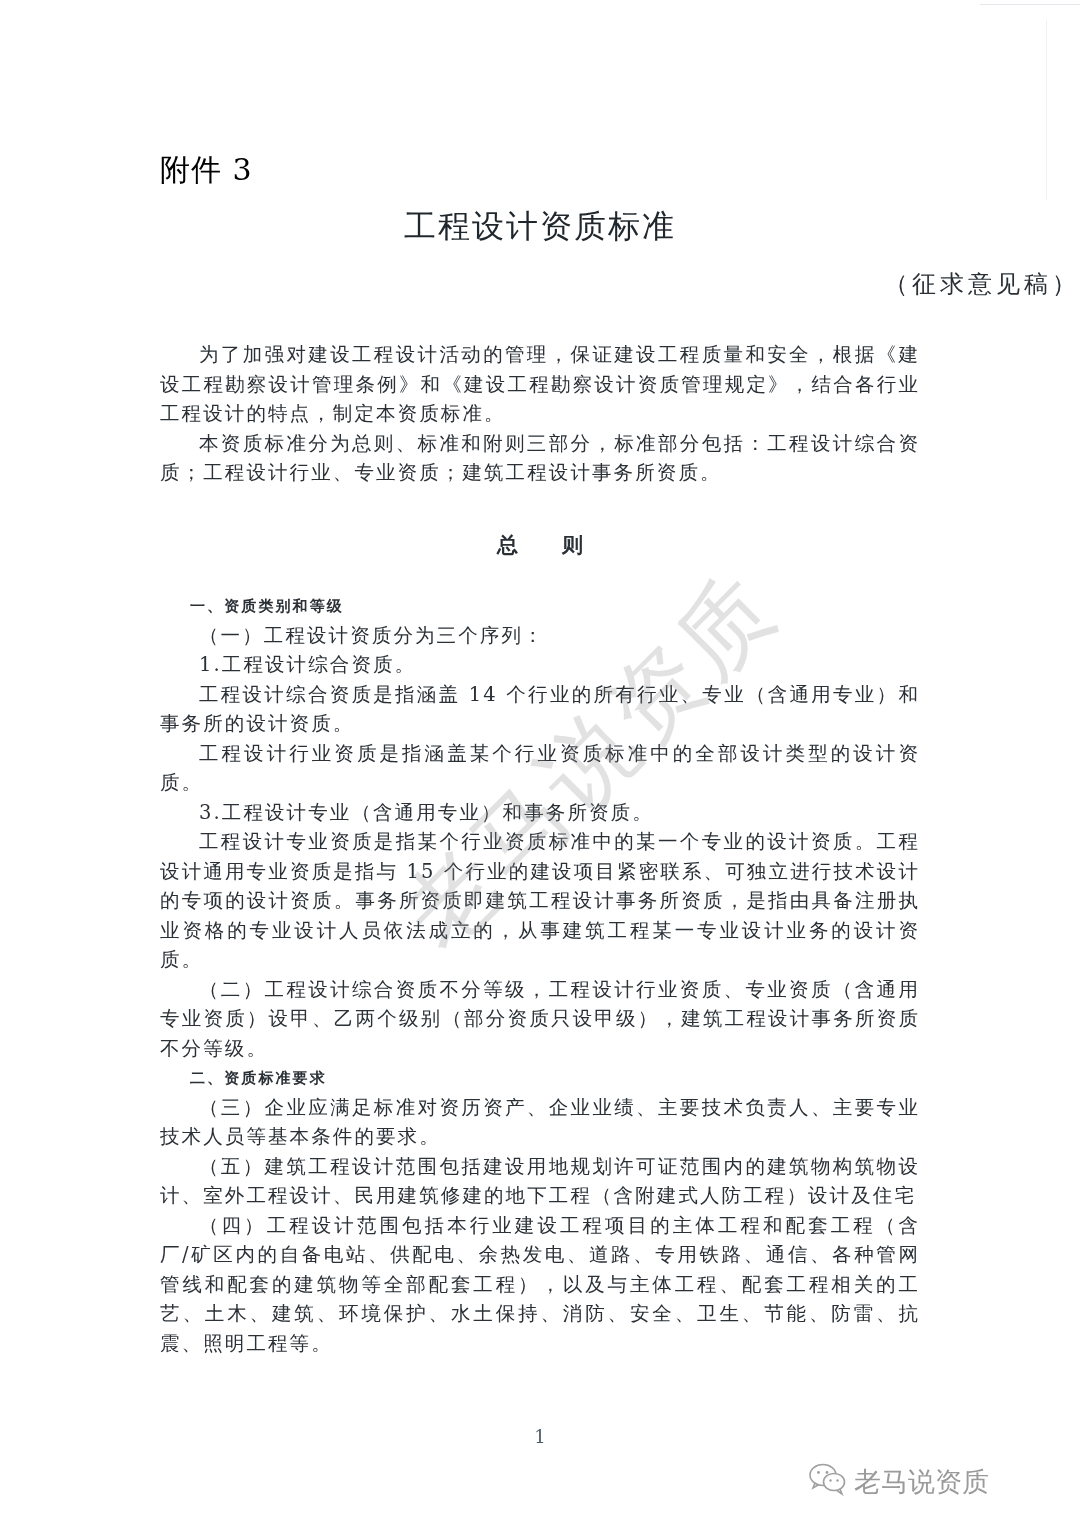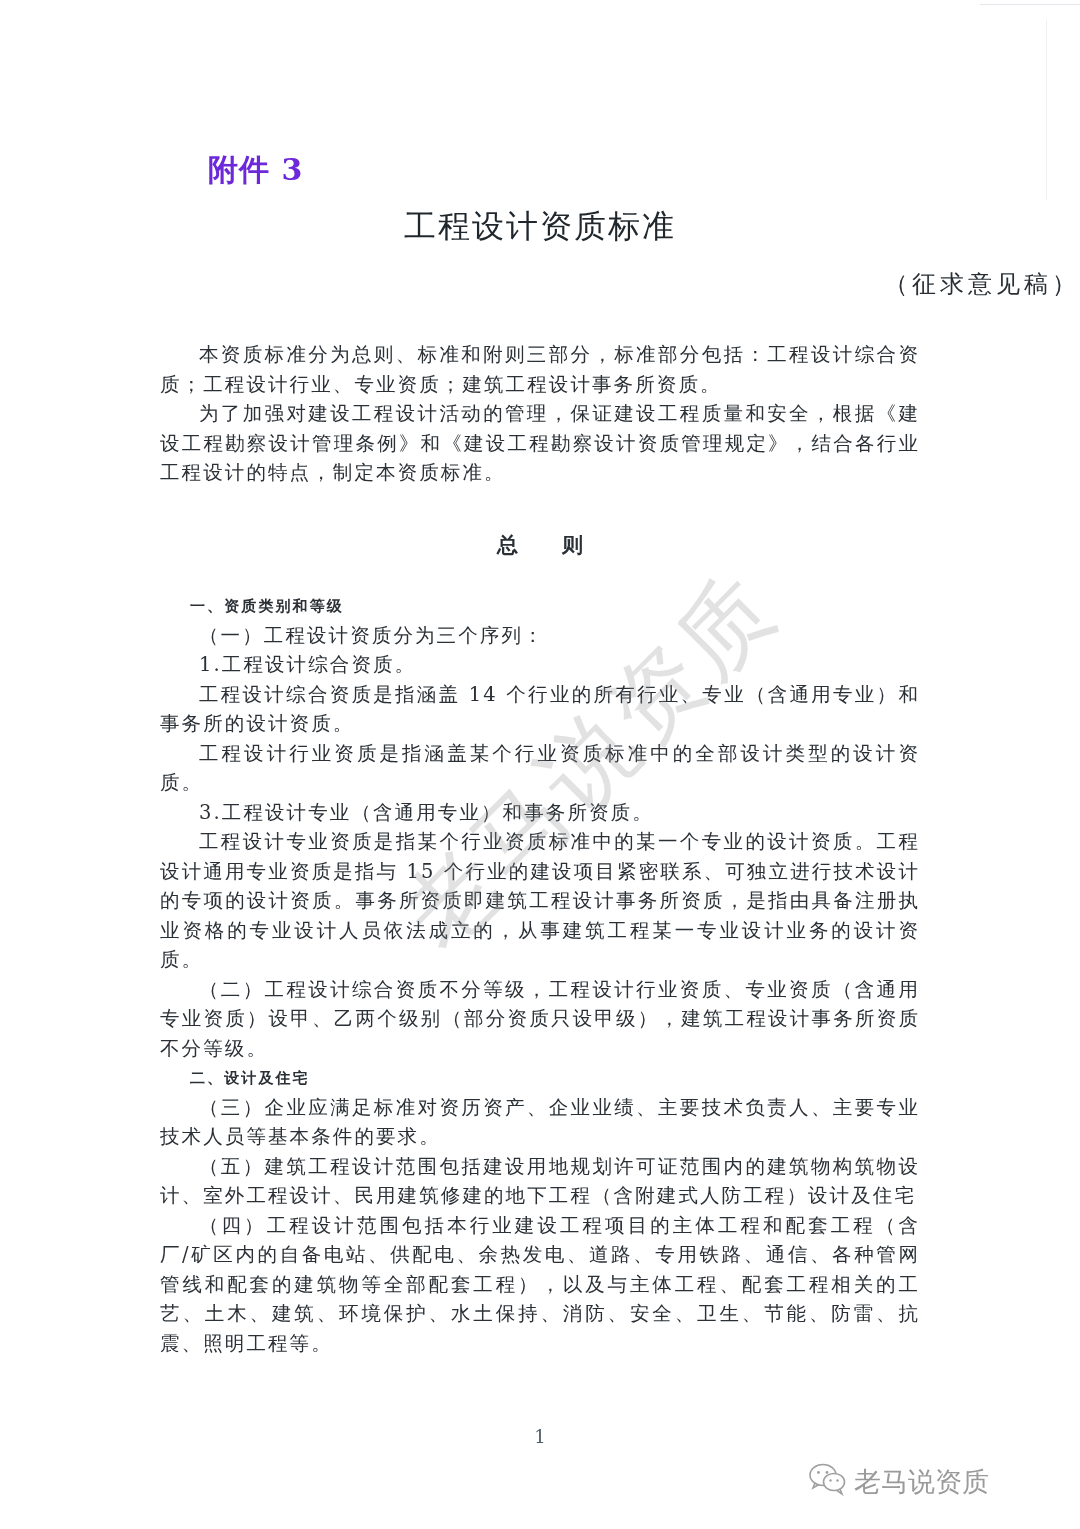--- a/index.html
+++ b/index.html
@@ -2,21 +2,21 @@
 <html><head>
   <meta charset="utf-8">
   <style>
     html, body { margin: 0; padding: 0; }
     body {
       width: 1080px; height: 1529px; position: relative; overflow: hidden;
       background: #ffffff; color: #2a3036;
       font-family: "DejaVu Serif", "Liberation Serif", serif;
     }
     .page { position: absolute; left: 0; top: 0; width: 1080px; height: 1529px; }
-    .annex { position: absolute; left: 160px; top: 150px; font-size: 30px; font-weight: bold; letter-spacing: 1px; color: #6d28d9; margin-left: 48px; }
+    .annex { position: absolute; left: 160px; top: 150px; font-size: 30px; font-weight: normal; letter-spacing: 1px; color: #000000; }
     .title { position: absolute; left: 0; width: 1080px; top: 205px; text-align: center; font-size: 32px; font-weight: normal; letter-spacing: 2px; color: #1f272d; }
     .subtitle { position: absolute; left: 0; width: 1080px; top: 268px; text-align: right; font-size: 24px; letter-spacing: 4px; color: #2a3036; }
     .body-text { position: absolute; left: 160px; width: 760px; font-size: 19.5px; line-height: 29.5px; letter-spacing: 2.1px; text-align: justify; }
     .body-text p { margin: 0; text-indent: 2em; }
     .sec-title { position: absolute; left: 0; width: 1080px; top: 531px; text-align: center; font-size: 21px; font-weight: bold; word-spacing: 0; }
     .sec-title span.gap { display: inline-block; width: 44px; }
     .h { font-weight: bold; font-family: Liberation Sans, sans-serif; font-size: 15px; }
     .page-num { position: absolute; left: 0; width: 1080px; top: 1426px; text-align: center; font-size: 18px; color: #4b5a66; }
     .watermark {
       position: absolute; left: 350px; top: 700px; font-size: 92px; color: rgba(150,150,150,0.28);
@@ -33,38 +33,38 @@
 
 <div class="page">
   <div class="top-line"></div>
   <div class="edge-line"></div>
 
   <div class="annex">附件 3</div>
   <div class="title">工程设计资质标准</div>
   <div class="subtitle">（征求意见稿）</div>
 
   <div class="body-text" style="top:340px;">
+    <p>为了加强对建设工程设计活动的管理，保证建设工程质量和安全，根据《建设工程勘察设计管理条例》和《建设工程勘察设计资质管理规定》，结合各行业工程设计的特点，制定本资质标准。</p>
     <p>本资质标准分为总则、标准和附则三部分，标准部分包括：工程设计综合资质；工程设计行业、专业资质；建筑工程设计事务所资质。</p>
-    <p>为了加强对建设工程设计活动的管理，保证建设工程质量和安全，根据《建设工程勘察设计管理条例》和《建设工程勘察设计资质管理规定》，结合各行业工程设计的特点，制定本资质标准。</p>
   </div>
 
   <div class="sec-title">
     <span>总</span><span class="gap"></span><span>则</span>
   </div>
 
   <div class="body-text" style="top:591px;">
     <p class="h">一、资质类别和等级</p>
     <p>（一）工程设计资质分为三个序列：</p>
     <p>1.工程设计综合资质。</p>
     <p>工程设计综合资质是指涵盖 14 个行业的所有行业、专业（含通用专业）和事务所的设计资质。</p>
     <p>工程设计行业资质是指涵盖某个行业资质标准中的全部设计类型的设计资质。</p>
     <p>3.工程设计专业（含通用专业）和事务所资质。</p>
     <p>工程设计专业资质是指某个行业资质标准中的某一个专业的设计资质。工程设计通用专业资质是指与 15 个行业的建设项目紧密联系、可独立进行技术设计的专项的设计资质。事务所资质即建筑工程设计事务所资质，是指由具备注册执业资格的专业设计人员依法成立的，从事建筑工程某一专业设计业务的设计资质。</p>
     <p>（二）工程设计综合资质不分等级，工程设计行业资质、专业资质（含通用专业资质）设甲、乙两个级别（部分资质只设甲级），建筑工程设计事务所资质不分等级。</p>
-    <p class="h">二、设计及住宅</p>
+    <p class="h">二、资质标准要求</p>
     <p>（三）企业应满足标准对资历资产、企业业绩、主要技术负责人、主要专业技术人员等基本条件的要求。</p>
     <p>（五）建筑工程设计范围包括建设用地规划许可证范围内的建筑物构筑物设计、室外工程设计、民用建筑修建的地下工程（含附建式人防工程）设计及住宅</p>
     <p>（四）工程设计范围包括本行业建设工程项目的主体工程和配套工程（含厂/矿区内的自备电站、供配电、余热发电、道路、专用铁路、通信、各种管网管线和配套的建筑物等全部配套工程），以及与主体工程、配套工程相关的工艺、土木、建筑、环境保护、水土保持、消防、安全、卫生、节能、防雷、抗震、照明工程等。</p>
   </div>
 
   <div class="watermark">老马说资质</div>
 
   <div class="page-num">1</div>
 
   <div class="brand">

